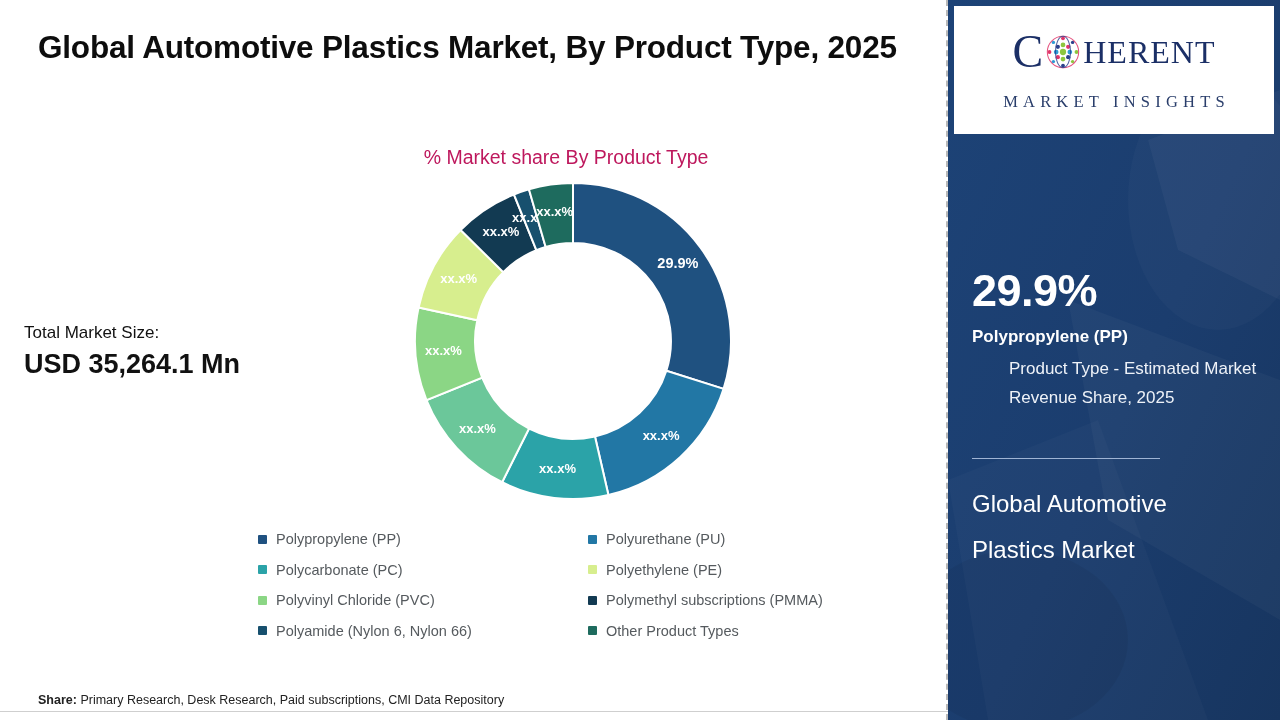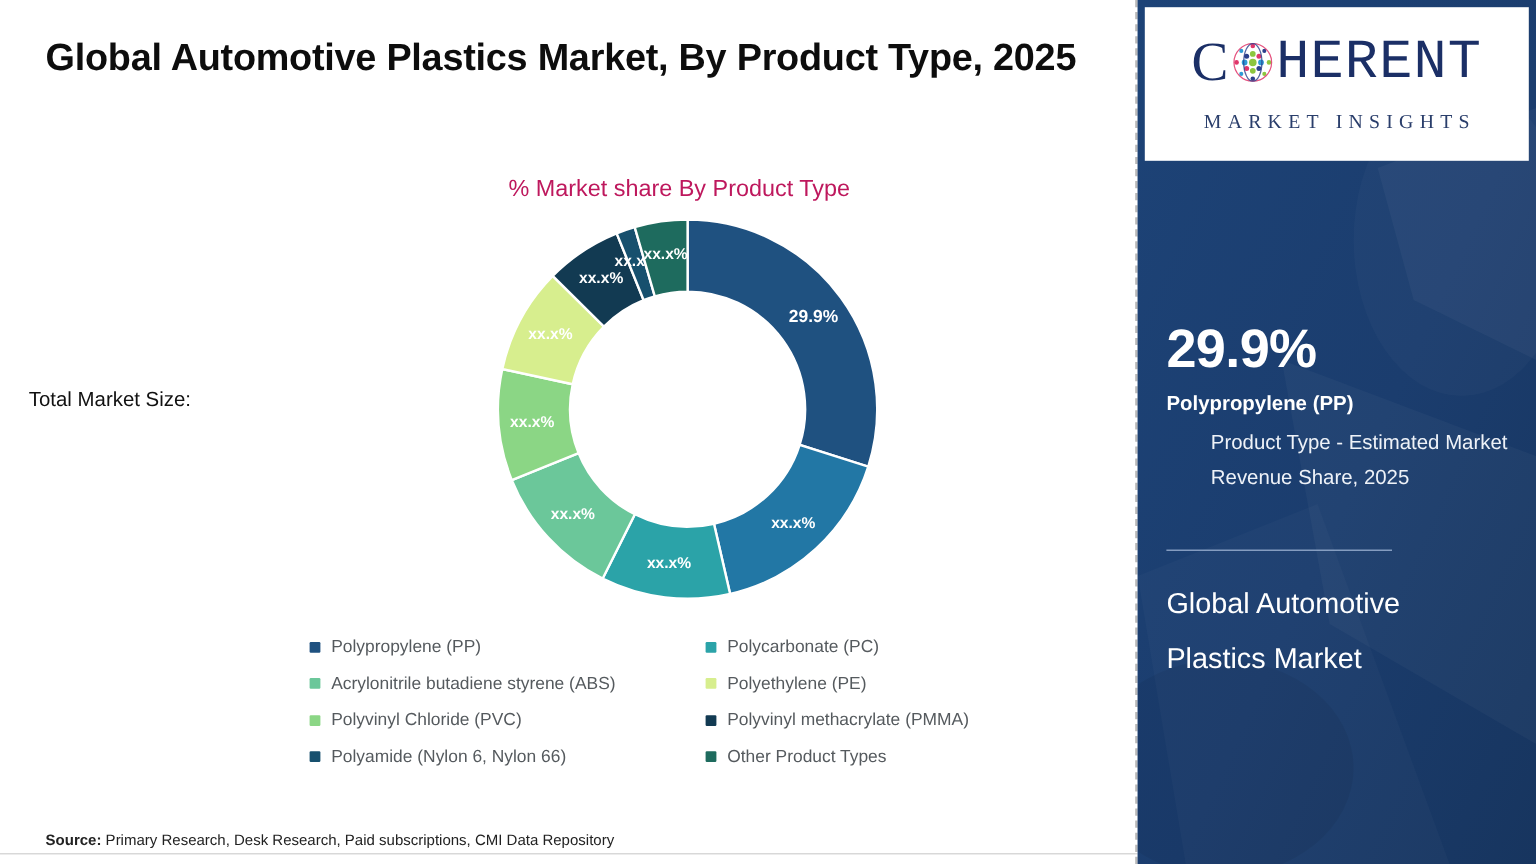--- a/index.html
+++ b/index.html
@@ -82,22 +82,22 @@
     position:absolute;left:6px;top:6px;width:320px;height:128px;
     background:#ffffff;box-sizing:border-box;
     display:flex;flex-direction:column;align-items:center;justify-content:center;
   }
   .logo-row{display:flex;align-items:center;justify-content:center;}
   .logo-c{
     font-family:"Liberation Serif", serif;
     font-size:46px;color:#1b2f66;letter-spacing:0px;line-height:1;
   }
   .logo-rest{
-    font-family:Liberation Mono, monospace;
-    font-size:46px;color:#1b2f66;letter-spacing:1px;line-height:1;
+    font-family:Liberation Serif, serif;
+    font-size:32px;color:#1b2f66;letter-spacing:1px;line-height:1;
   }
   .logo-globe{width:38px;height:38px;margin:0 1px;display:block;}
   .logo-sub{
     font-family:"Liberation Serif", serif;
     font-size:16.5px;color:#2a3e6b;letter-spacing:5.2px;
     margin-top:17px;padding-left:5px;
   }
   .stat-pct{
     position:absolute;left:24px;top:268px;
     font-size:45px;font-weight:bold;color:#ffffff;line-height:1;
@@ -124,20 +124,21 @@
 <body>
 
 <div class="page">
 
   <div class="left-panel">
 
     <div class="title">Global Automotive Plastics Market, By Product Type, 2025</div>
 
     <div class="total-block">
       <div class="total-label">Total Market Size:</div>
+      <div class="total-value">USD 35,264.1 Mn</div>
     </div>
 
     <div class="chart-title">% Market share By Product Type</div>
 
     <div class="donut-wrap">
       <svg viewBox="0 0 330 330" id="donut-svg">
           <path d="M 165 7 A 158 158 0 0 1 315.5707359597206 212.87957260197828 L 258.35385629502673 194.68533501322653 A 97.96 97.96 0 0 0 165 67.04 Z" fill="#1f5180" stroke="#ffffff" stroke-width="2"></path>
           <text x="269.9154916935671" y="88.26969306266885" class="slice-label big">29.9%</text>
           <path d="M 315.5707359597206 212.87957260197828 A 158 158 0 0 1 200.43478023000222 318.9752459002792 L 186.96956374260137 260.4646524581731 A 97.96 97.96 0 0 0 258.35385629502673 194.68533501322653 Z" fill="#2277a5" stroke="#ffffff" stroke-width="2"></path>
           <text x="253.0804839423639" y="260.5857141443164" class="slice-label">xx.x%</text>
@@ -157,51 +158,51 @@
           <text x="146.68565787275298" y="36.31672497000187" class="slice-label">xx.x%</text>
         </svg>
     </div>
 
     <div class="legend" id="legend">
         <div class="legend-item">
           <span class="legend-swatch" style="background: rgb(31, 81, 128);"></span>
           <span class="legend-text">Polypropylene (PP)</span>
         </div>
         <div class="legend-item">
+          <span class="legend-swatch" style="background: rgb(34, 119, 165);"></span>
+          <span class="legend-text">Polyurethane (PU)</span>
+        </div>
+        <div class="legend-item">
           <span class="legend-swatch" style="background: rgb(43, 163, 168);"></span>
           <span class="legend-text">Polycarbonate (PC)</span>
         </div>
         <div class="legend-item">
-          <span class="legend-swatch" style="background: rgb(107, 199, 154);"></span>
-          <span class="legend-text">Acrylonitrile butadiene styrene (ABS)</span>
-        </div>
-        <div class="legend-item">
           <span class="legend-swatch" style="background: rgb(215, 238, 142);"></span>
           <span class="legend-text">Polyethylene (PE)</span>
         </div>
         <div class="legend-item">
           <span class="legend-swatch" style="background: rgb(139, 214, 133);"></span>
           <span class="legend-text">Polyvinyl Chloride (PVC)</span>
         </div>
         <div class="legend-item">
           <span class="legend-swatch" style="background: rgb(18, 58, 82);"></span>
-          <span class="legend-text">Polyvinyl methacrylate (PMMA)</span>
+          <span class="legend-text">Polymethyl subscriptions (PMMA)</span>
         </div>
         <div class="legend-item">
           <span class="legend-swatch" style="background: rgb(23, 80, 110);"></span>
           <span class="legend-text">Polyamide (Nylon 6, Nylon 66)</span>
         </div>
         <div class="legend-item">
           <span class="legend-swatch" style="background: rgb(30, 107, 94);"></span>
           <span class="legend-text">Other Product Types</span>
         </div>
       </div>
 
     <div class="source">
-      <b>Source:</b><span> Primary Research, Desk Research, Paid subscriptions, CMI Data Repository</span>
+      <b>Share:</b><span> Primary Research, Desk Research, Paid subscriptions, CMI Data Repository</span>
     </div>
     <div class="source-rule"></div>
   </div>
 
   <div class="right-panel">
 
     <svg class="bg-shapes" viewBox="0 0 332 720" preserveAspectRatio="none">
       <defs>
         <linearGradient id="sbg" x1="0" y1="0" x2="1" y2="1">
           <stop offset="0%" stop-color="#1d4377"></stop>

